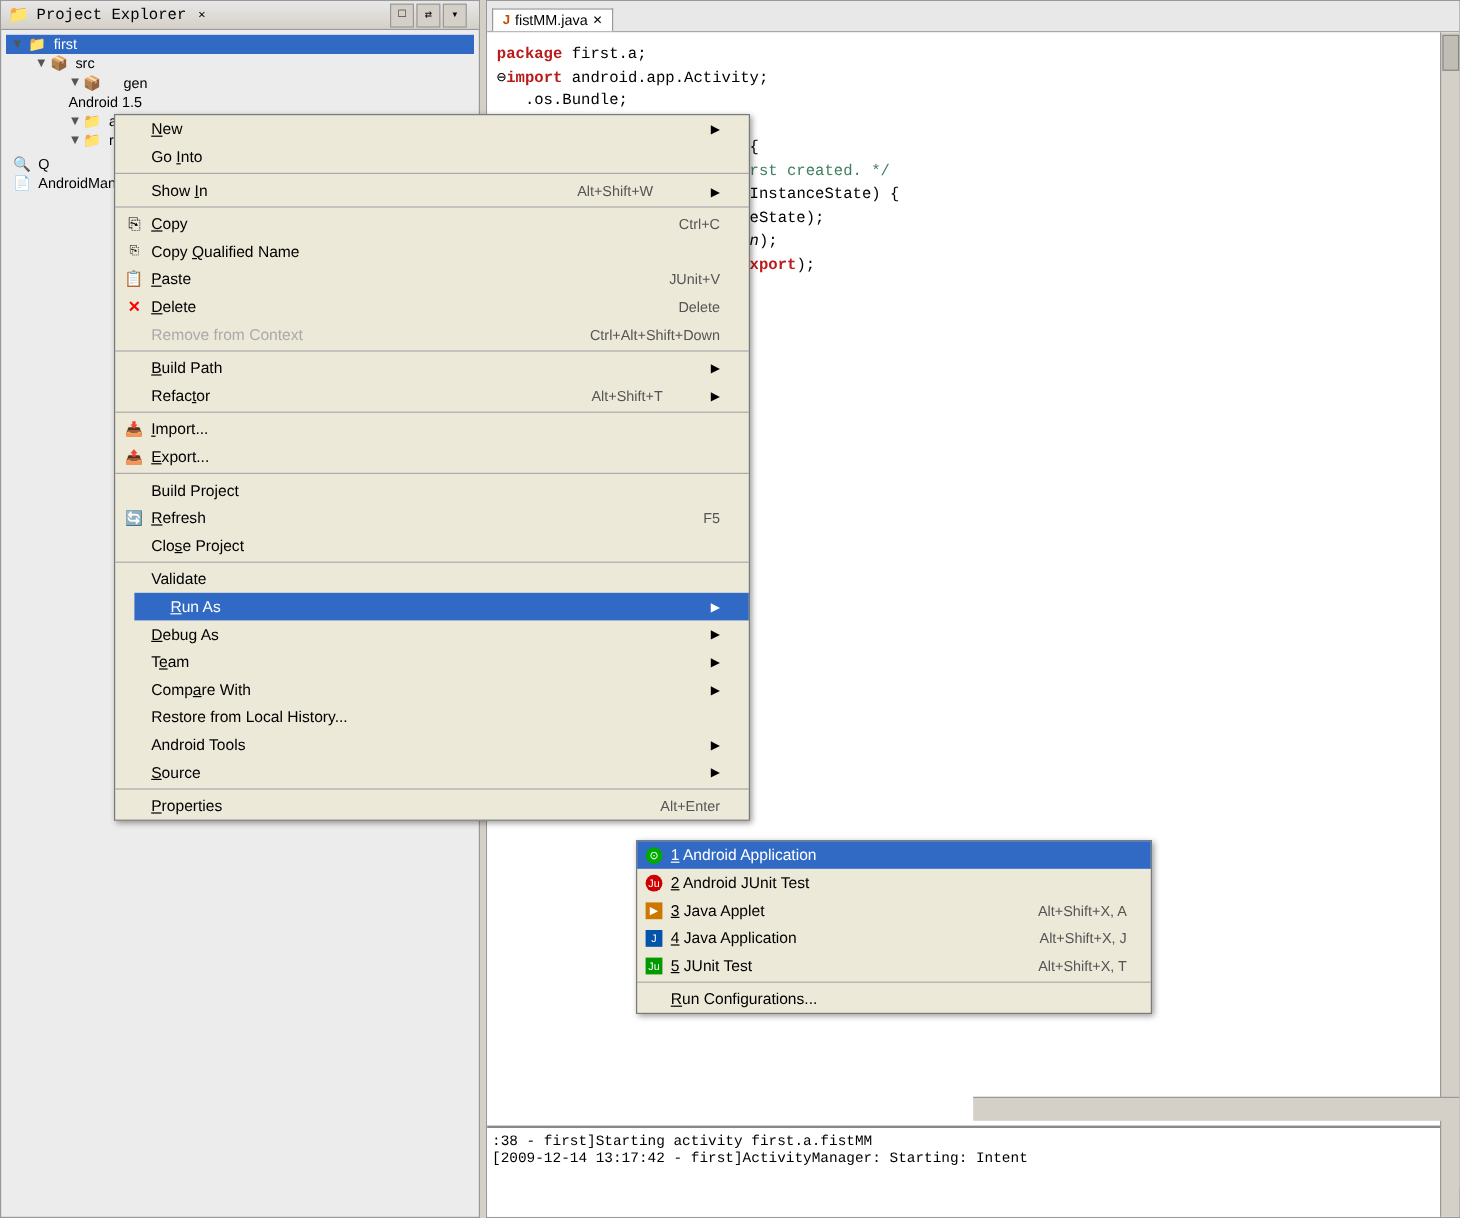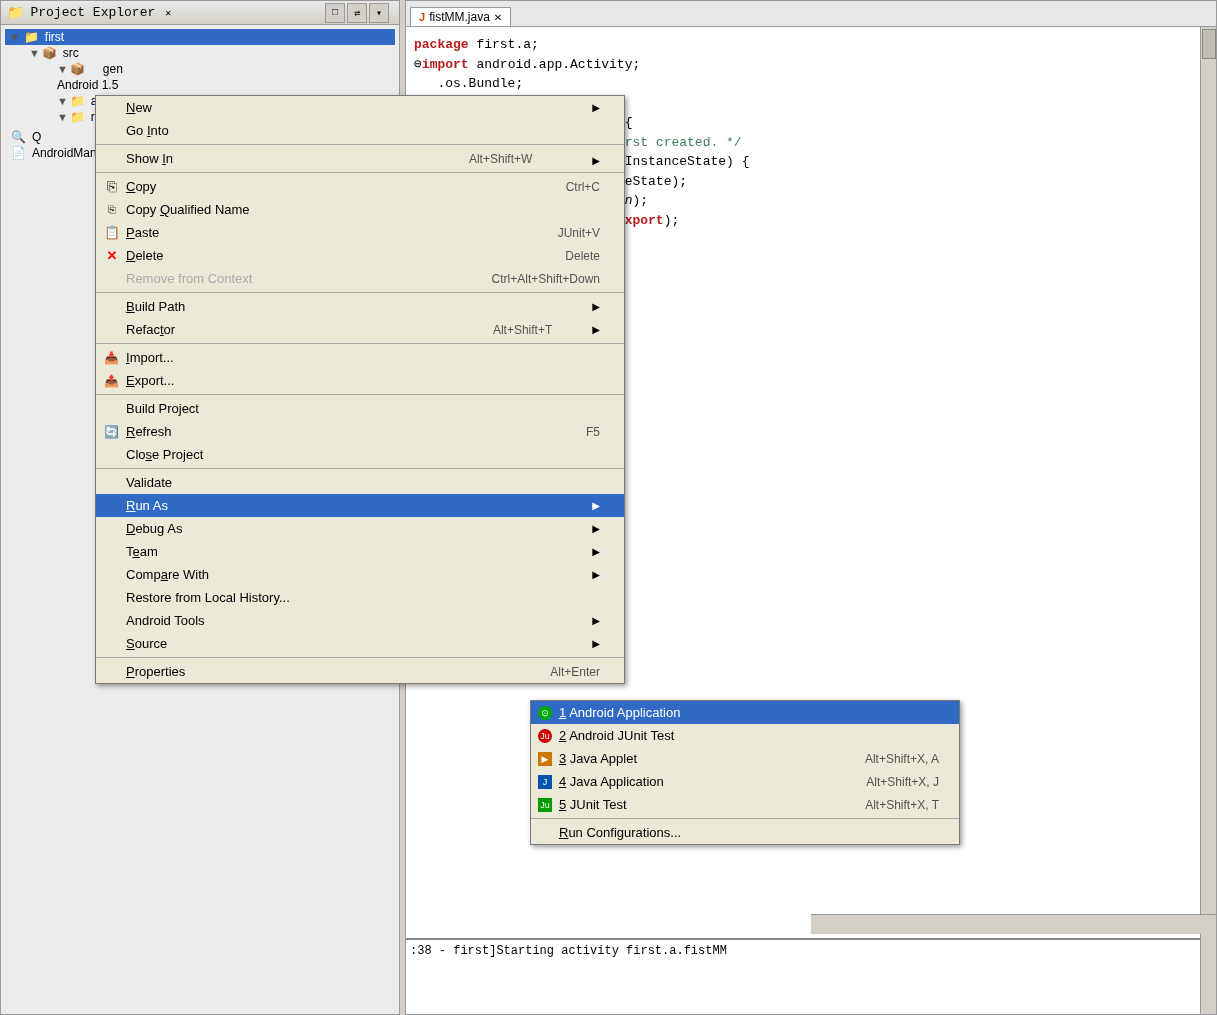--- a/index.html
+++ b/index.html
@@ -136,20 +136,21 @@
       align-items: center;
       justify-content: space-between;
       cursor: pointer;
       white-space: nowrap;
       min-height: 22px;
     }
 
     .menu-item.highlighted {
       background: #316ac5;
       color: white;
+      margin-left: 16px;
     }
 
     .menu-item.disabled {
       color: #aaa;
       cursor: default;
     }
 
     .menu-item .shortcut {
       margin-left: 40px;
       color: #555;
@@ -379,40 +380,41 @@
     <div>&nbsp;&nbsp;&nbsp;&nbsp;&nbsp;tText(<span class="st">"HelloWorld"</span>);</div>
     <div>&nbsp;&nbsp;&nbsp;&nbsp;&nbsp;ntentView(tv);</div>
   </div>
 
   <div class="scrollbar-v">
     <div class="scrollbar-thumb"></div>
   </div>
 
   <div class="console-area" style="position:absolute; bottom:0; left:0; right:16px; height:76px; border-top:2px solid #888; background:#fff; padding:4px; overflow:hidden;">
     <div>:38 - first]Starting activity first.a.fistMM</div>
+    <div>[2009-12-14 13:17:42 - first]ActivityManager: Starting: Intent</div>
   </div>
 
   <div class="bottom-status" style="bottom:80px;"></div>
 </div>
 
 <div class="context-menu">
 
   <div class="menu-item">
     <span><span class="underline">N</span>ew</span>
     <span class="arrow-right">▶</span>
   </div>
 
   <div class="menu-item">
     <span>Go <span class="underline">I</span>nto</span>
   </div>
   <div class="menu-separator"></div>
 
   <div class="menu-item">
     <span>Show <span class="underline">I</span>n</span>
-    <span style="display:flex; gap:50px; align-items:flex-end;">
+    <span style="display:flex; gap:38px; align-items:flex-end;">
       <span class="shortcut">Alt+Shift+W</span>
       <span class="arrow-right">▶</span>
     </span>
   </div>
   <div class="menu-separator"></div>
 
   <div class="menu-item">
     <span class="menu-icon">⎘</span>
     <span><span class="underline">C</span>opy</span>
     <span class="shortcut">Ctrl+C</span>

